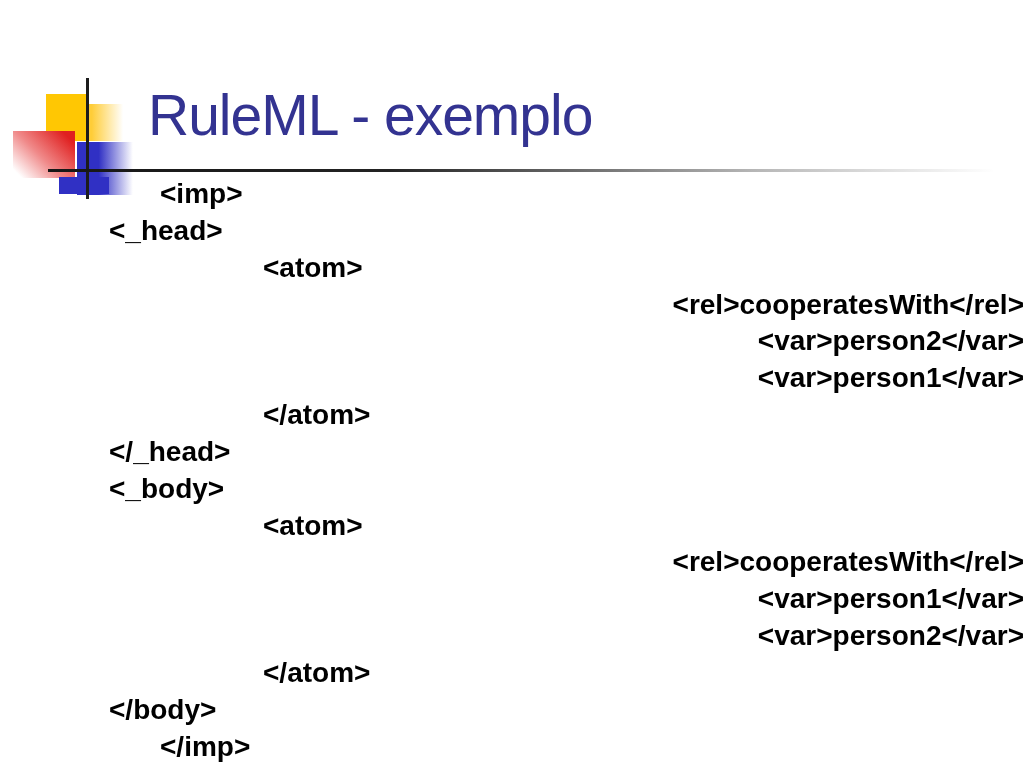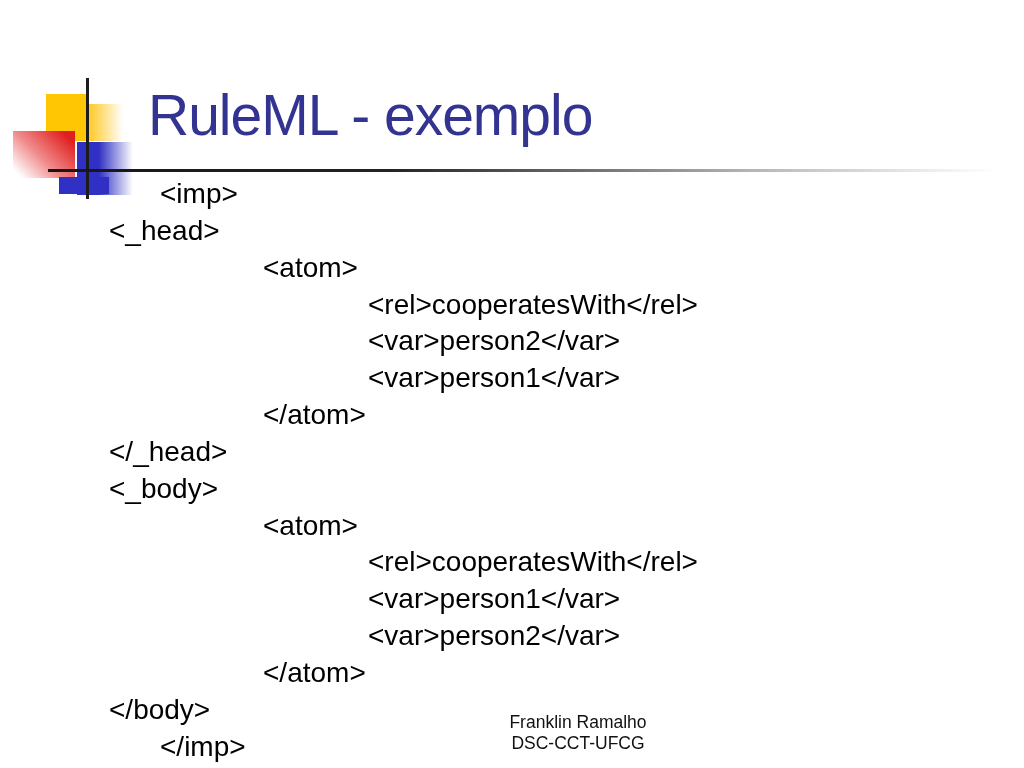--- a/index.html
+++ b/index.html
@@ -77,25 +77,25 @@
   
   .code-block {
     position: absolute;
     left: 0; top: 176px;
     width: 1024px;
     font-size: 28px;
     line-height: 36.85px;
     color: #000000;
     white-space: pre;
   }
-  .code-line { height: 36.85px; }
+  .code-line { height: 36.85px; font-weight: bold; }
   .ind-0 { padding-left: 160px; }
   .ind-1 { padding-left: 109px; }
   .ind-2 { padding-left: 263px; }
-  .ind-3 { padding-left: 368px; }
+  .ind-3 { padding-left: 368px; text-align: right; }
 
   
   .slide-footer {
     position: absolute;
     left: 418px; top: 712px;
     width: 320px;
     text-align: center;
     font-size: 17.5px;
     line-height: 21px;
     color: #111111;
@@ -114,18 +114,14 @@
     <div class="orn-blue"></div>
     <div class="orn-vline"></div>
   </div>
 
   <h1 class="slide-title">RuleML - exemplo</h1>
 
   <div class="title-underline"></div>
 
   <div class="code-block"><div class="code-line ind-0">&lt;imp&gt;</div><div class="code-line ind-1">&lt;_head&gt;</div><div class="code-line ind-2">&lt;atom&gt;</div><div class="code-line ind-3">&lt;rel&gt;cooperatesWith&lt;/rel&gt;</div><div class="code-line ind-3">&lt;var&gt;person2&lt;/var&gt;</div><div class="code-line ind-3">&lt;var&gt;person1&lt;/var&gt;</div><div class="code-line ind-2">&lt;/atom&gt;</div><div class="code-line ind-1">&lt;/_head&gt;</div><div class="code-line ind-1">&lt;_body&gt;</div><div class="code-line ind-2">&lt;atom&gt;</div><div class="code-line ind-3">&lt;rel&gt;cooperatesWith&lt;/rel&gt;</div><div class="code-line ind-3">&lt;var&gt;person1&lt;/var&gt;</div><div class="code-line ind-3">&lt;var&gt;person2&lt;/var&gt;</div><div class="code-line ind-2">&lt;/atom&gt;</div><div class="code-line ind-1">&lt;/body&gt;</div><div class="code-line ind-0">&lt;/imp&gt;</div></div>
 
-  <div class="slide-footer">
-    <div>Franklin Ramalho</div>
-    <div>DSC-CCT-UFCG</div>
-  </div>
 
 </div>
 
 </body></html>

